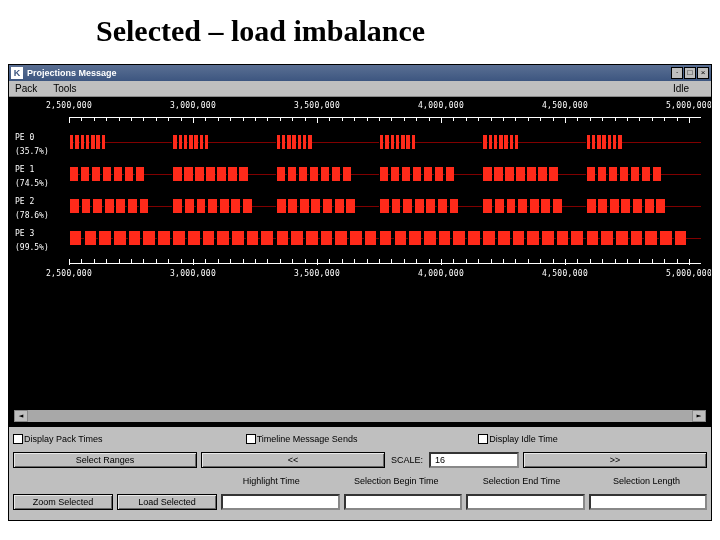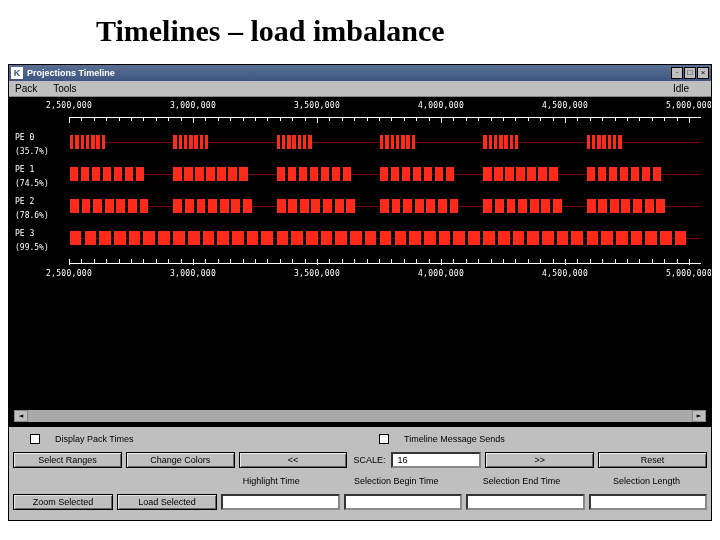--- a/index.html
+++ b/index.html
@@ -161,24 +161,23 @@
   .ctrl-row {
     display: flex;
     align-items: center;
     gap: 4px;
     margin-bottom: 3px;
     height: 18px;
   }
   .chk {
     display: flex;
     align-items: center;
-    gap: 15px;
+    gap: 1px;
     font-size: 9px;
     min-width: 120px;
-    margin-left: 17px;
   }
   .chk .box {
     width: 10px; height: 10px;
     border: 1px solid #000;
     background: #fff;
   }
   .btn {
     background: #bfbfbf;
     border: 1px solid #000;
     box-shadow: inset 1px 1px 0 #e8e8e8, inset -1px -1px 0 #666;
@@ -203,27 +202,27 @@
   .lbl {
     font-size: 9px;
     white-space: nowrap;
     padding: 0 2px;
   }
   .col { flex: 1; display: flex; flex-direction: column; align-items: center; gap: 2px; }
 </style>
 </head>
 <body>
 
-<h1 class="slide-title">Timelines – load imbalance</h1>
+<h1 class="slide-title">Selected – load imbalance</h1>
 
 <div class="window">
 
   <div class="titlebar">
     <div class="wicon">K</div>
-    <div class="wtitle">Projections Timeline</div>
+    <div class="wtitle">Projections Message</div>
     <div class="wbtns">
       <div class="wbtn">·</div>
       <div class="wbtn">□</div>
       <div class="wbtn">×</div>
     </div>
   </div>
 
   <div class="menubar">
     <span class="mitem">Pack</span>
     <span class="mitem">Tools</span>
@@ -560,29 +559,31 @@
   <div class="controls">
     <div class="ctrl-row">
       <label class="chk" style="flex:1">
         <span class="box"></span>
         <span>Display Pack Times</span>
       </label>
       <label class="chk" style="flex:1">
         <span class="box"></span>
         <span>Timeline Message Sends</span>
       </label>
+      <label class="chk" style="flex:1">
+        <span class="box"></span>
+        <span>Display Idle Time</span>
+      </label>
     </div>
     <div class="ctrl-row">
       <div class="btn">Select Ranges</div>
-      <div class="btn">Change Colors</div>
       <div class="btn">&lt;&lt;</div>
       <span class="lbl">SCALE:</span>
       <input class="field" style="max-width: 90px;" value="16">
       <div class="btn">&gt;&gt;</div>
-      <div class="btn">Reset</div>
     </div>
     <div class="ctrl-row">
       <div style="flex:1.6"></div>
       <div class="col">
         <span class="lbl">Highlight Time</span>
       </div>
       <div class="col">
         <span class="lbl">Selection Begin Time</span>
       </div>
       <div class="col">

